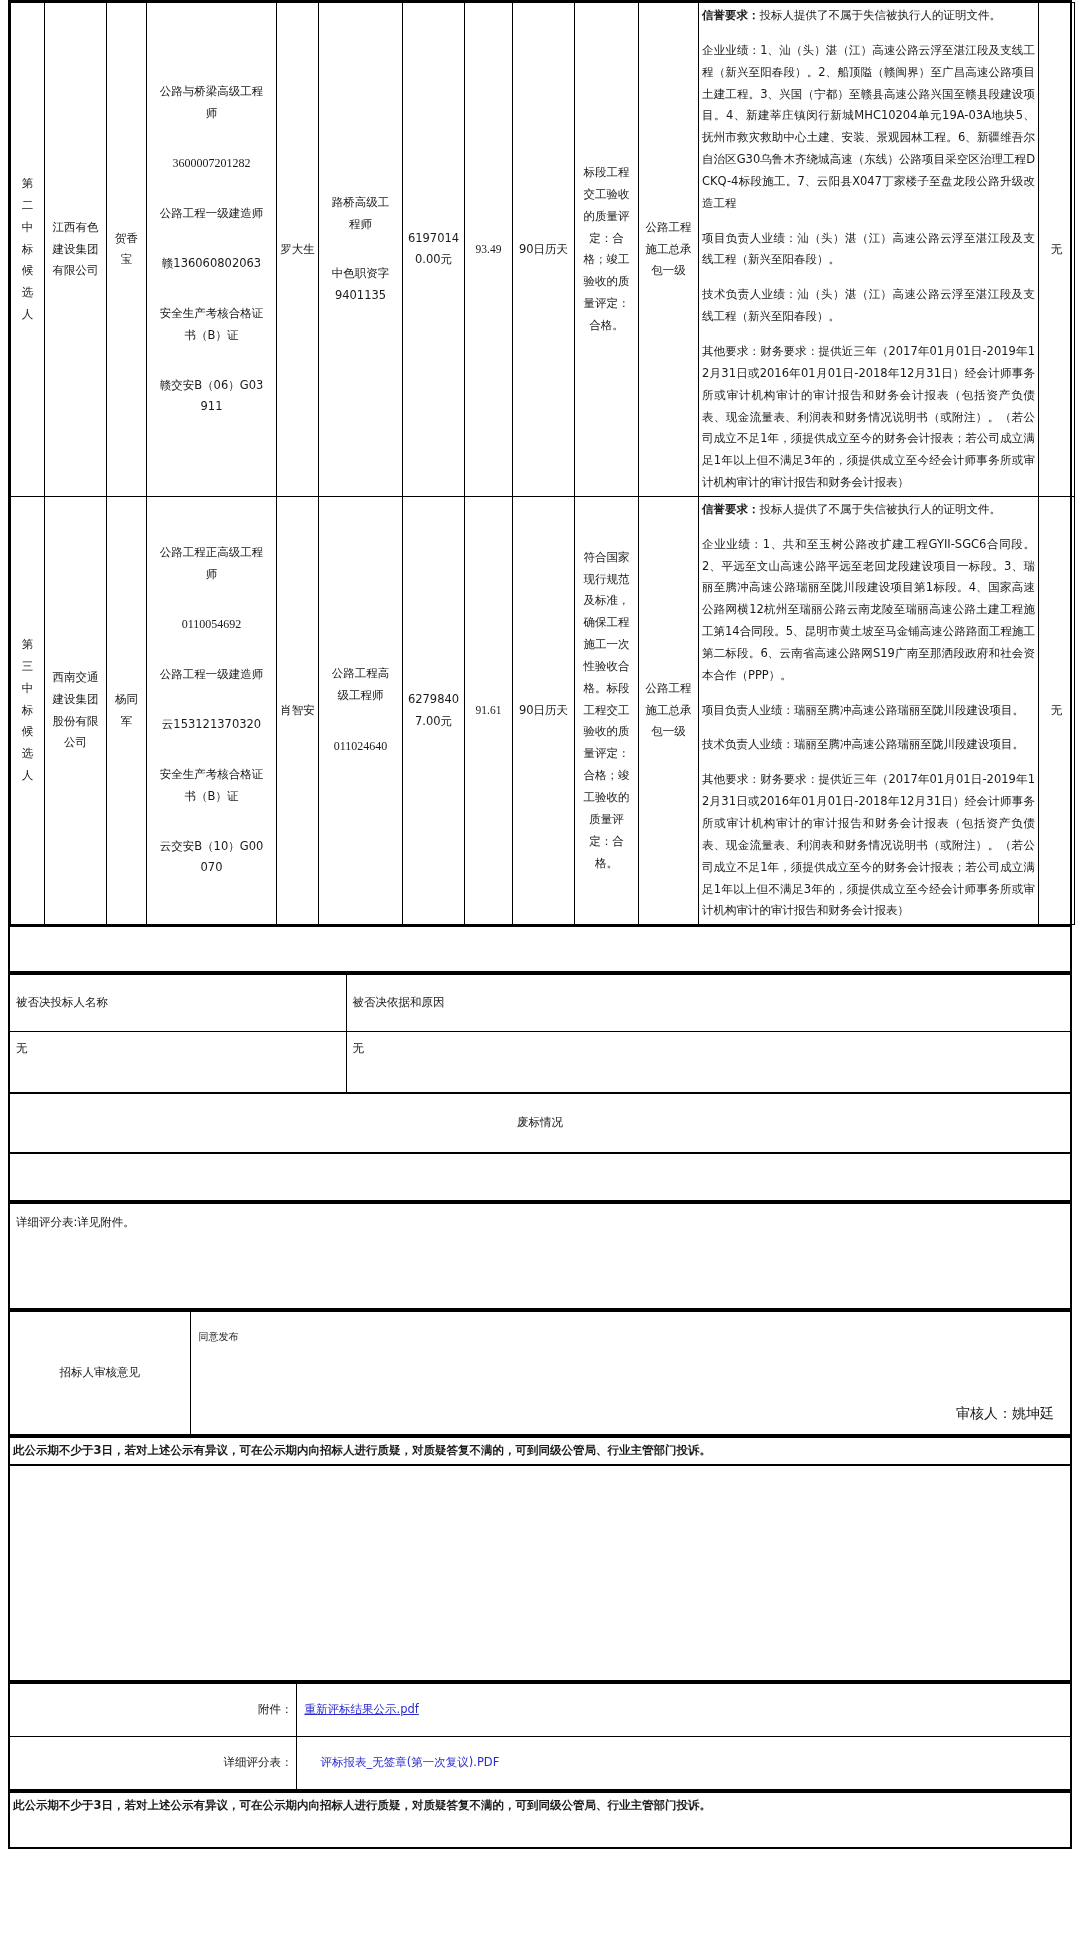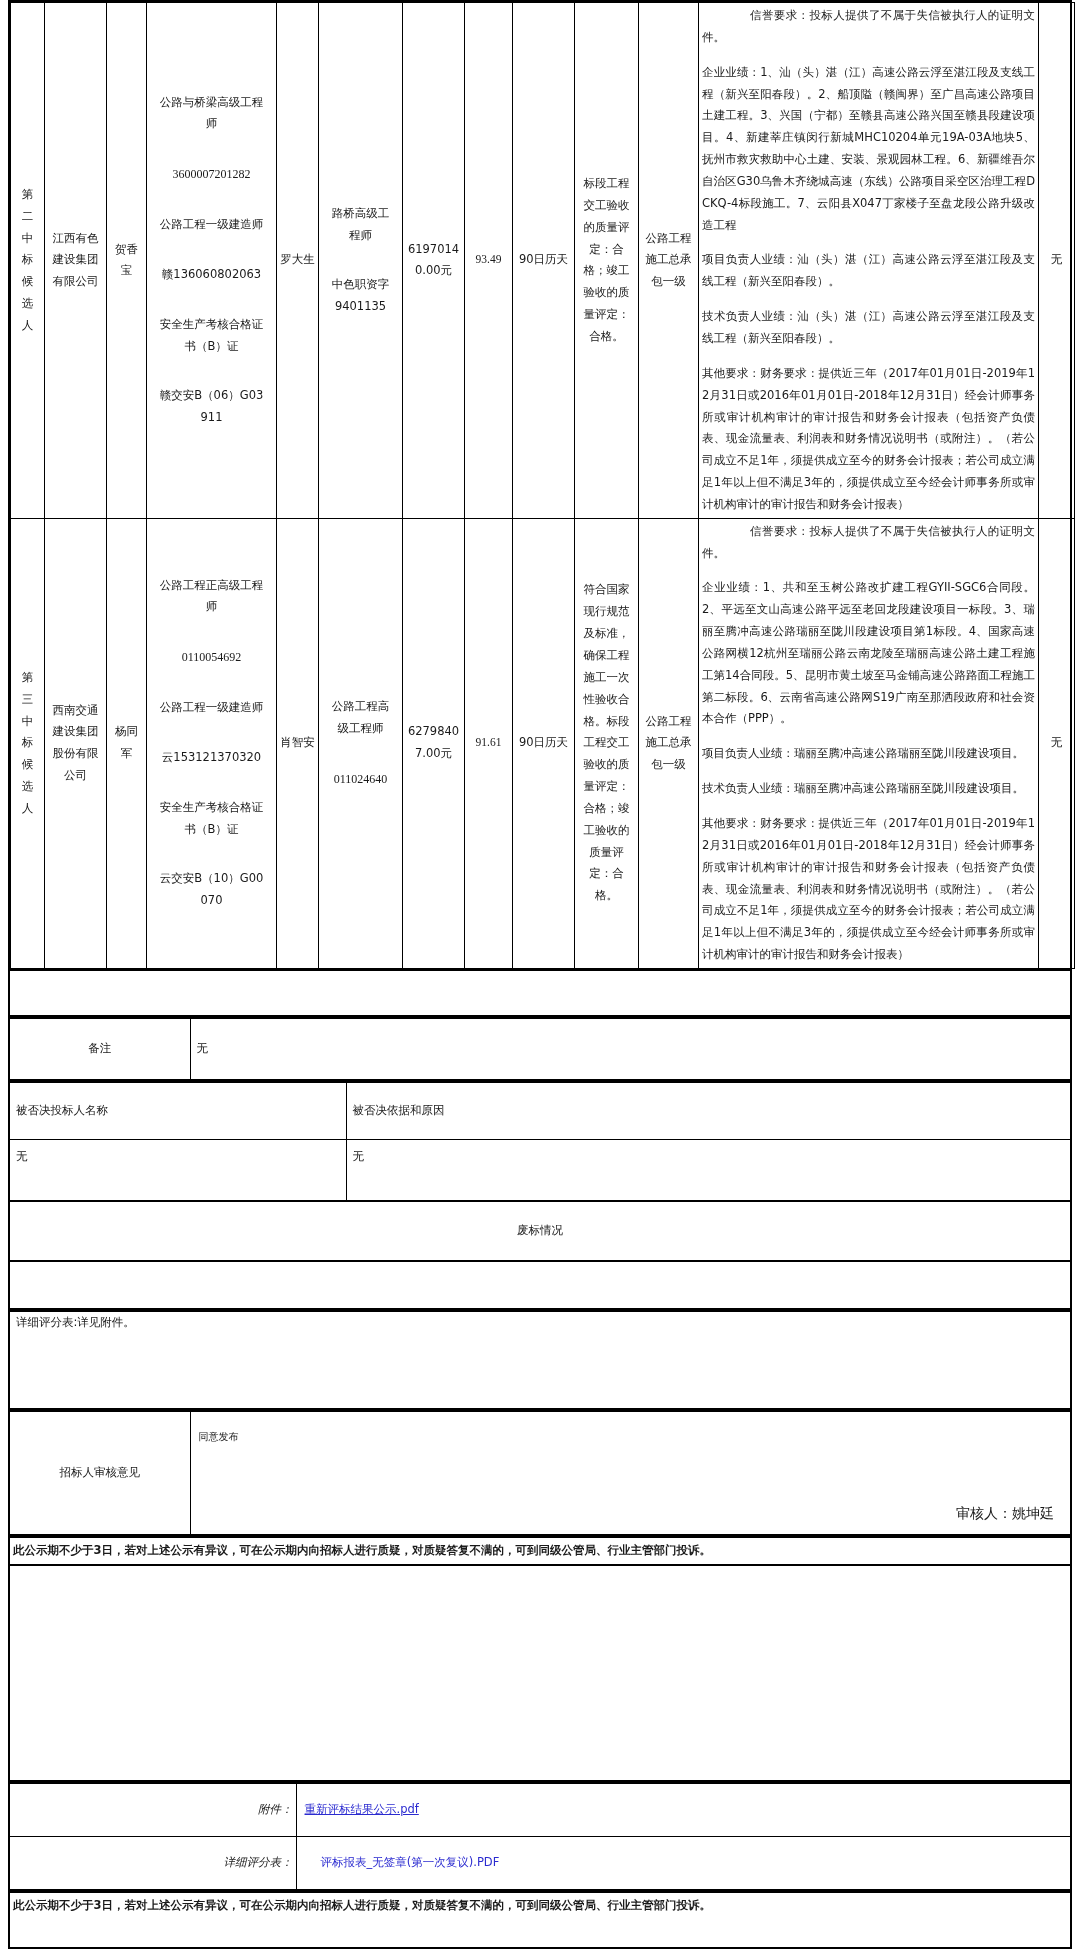--- a/index.html
+++ b/index.html
@@ -46,21 +46,21 @@
   .bigcell{
     vertical-align:top;
     text-align:justify;
     text-justify:inter-ideograph;
     line-height:2.05;
     padding:6px 7px 6px 8px;
     font-size:11.5px;
   }
   .bigcell p{margin:0 0 13px 0;}
   .bigcell p:last-child{margin-bottom:0;}
-  .bigcell b{font-weight:normal;margin-left:48px;}
+  .bigcell b{font-weight:bold;}
 
   .stack{line-height:2.45;text-align:center;}
   .stack div{margin:8px;}
   .gap{height:12px;}
 
   .num{font-family:"Liberation Serif","DejaVu Serif",serif;font-size:12px;}
 
   
   .sec td{font-size:12px;line-height:1.8;}
   .blank-row td{height:40px;}
@@ -71,21 +71,21 @@
     line-height:1.75;
     padding:10px 12px 14px 12px;
     text-align:left;
   }
   .notice-small{
     font-size:12px;
     font-weight:bold;
     line-height:1.8;
     padding:8px 10px;
   }
-  .attach-label{text-align:right;padding-right:6px;font-size:12.5px;font-style:italic;}
+  .attach-label{text-align:right;padding-right:6px;font-size:12.5px;}
   .link{color:#2b2bd0;}
   .link u{text-decoration:underline;}
   .pad-big{height:210px;}
   .sig{text-align:right;padding-right:16px;font-size:14px;}
 </style>
 </head>
 <body>
 
 <div class="page">
 
@@ -206,34 +206,20 @@
   <div class="outer sec" style="border-top:0;">
     <table class="main">
       <tbody>
           <tr class="blank-row">
         <td style="border:0;height:40px">&nbsp;</td>
       </tr>
     </tbody>
       </table>
   </div>
 
-  <div class="outer sec">
-    <table class="main">
-      <colgroup>
-          <col style="width:180px">
-          <col>
-        </colgroup>
-      <tbody>
-          <tr>
-        <td class="c-center" style="border:0;border-right:1px solid #000;height:56px">备注</td>
-        <td class="c-left" style="border:0;padding-left:6px">无</td>
-      </tr>
-    </tbody>
-      </table>
-  </div>
 
   <div class="outer sec">
     <table class="main">
       <colgroup>
           <col style="width:336px">
           <col>
         </colgroup>
       <tbody>
           <tr>
         <td class="c-left" style="border:0;border-right:1px solid #000;border-bottom:1px solid #000;height:52px;padding-left:6px">被否决投标人名称</td>
@@ -264,21 +250,21 @@
         <td style="border:0;height:42px">&nbsp;</td>
       </tr>
     </tbody>
       </table>
   </div>
 
   <div class="outer sec">
     <table class="main">
       <tbody>
           <tr>
-        <td class="c-left" style="border:0;height:96px;vertical-align:top;padding:0 0 0 6px">详细评分表:详见附件。</td>
+        <td class="c-left" style="border:0;height:96px;vertical-align:top;padding:8px 0 0 6px">详细评分表:详见附件。</td>
       </tr>
     </tbody>
       </table>
   </div>
 
   <div class="outer sec">
     <table class="main">
       <colgroup>
           <col style="width:180px">
           <col>

